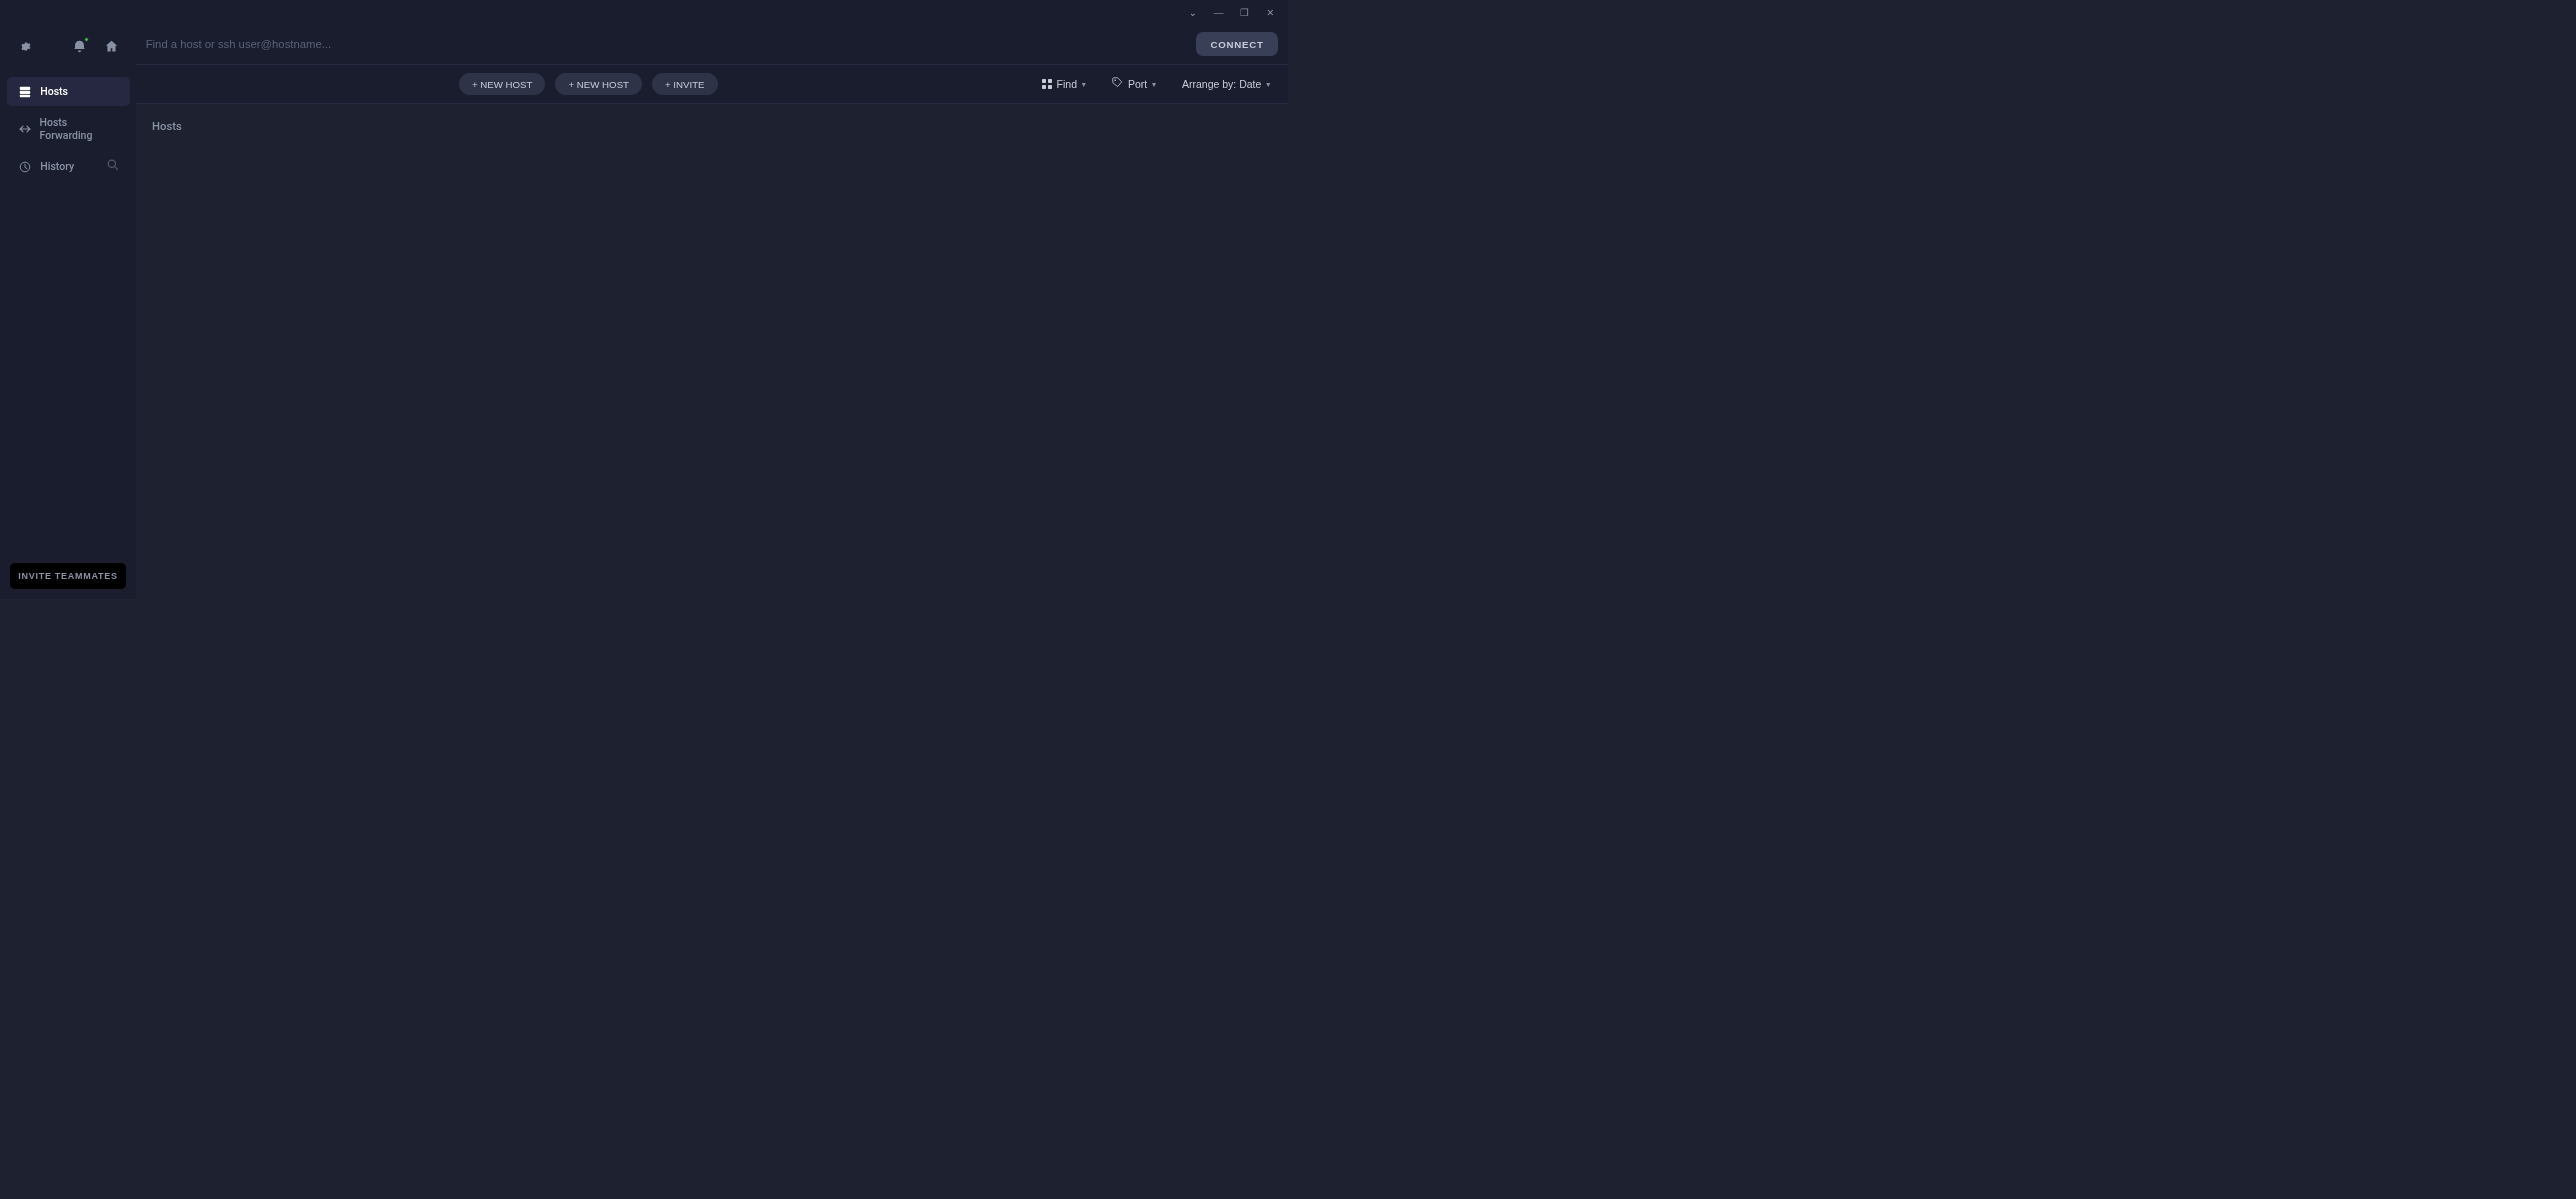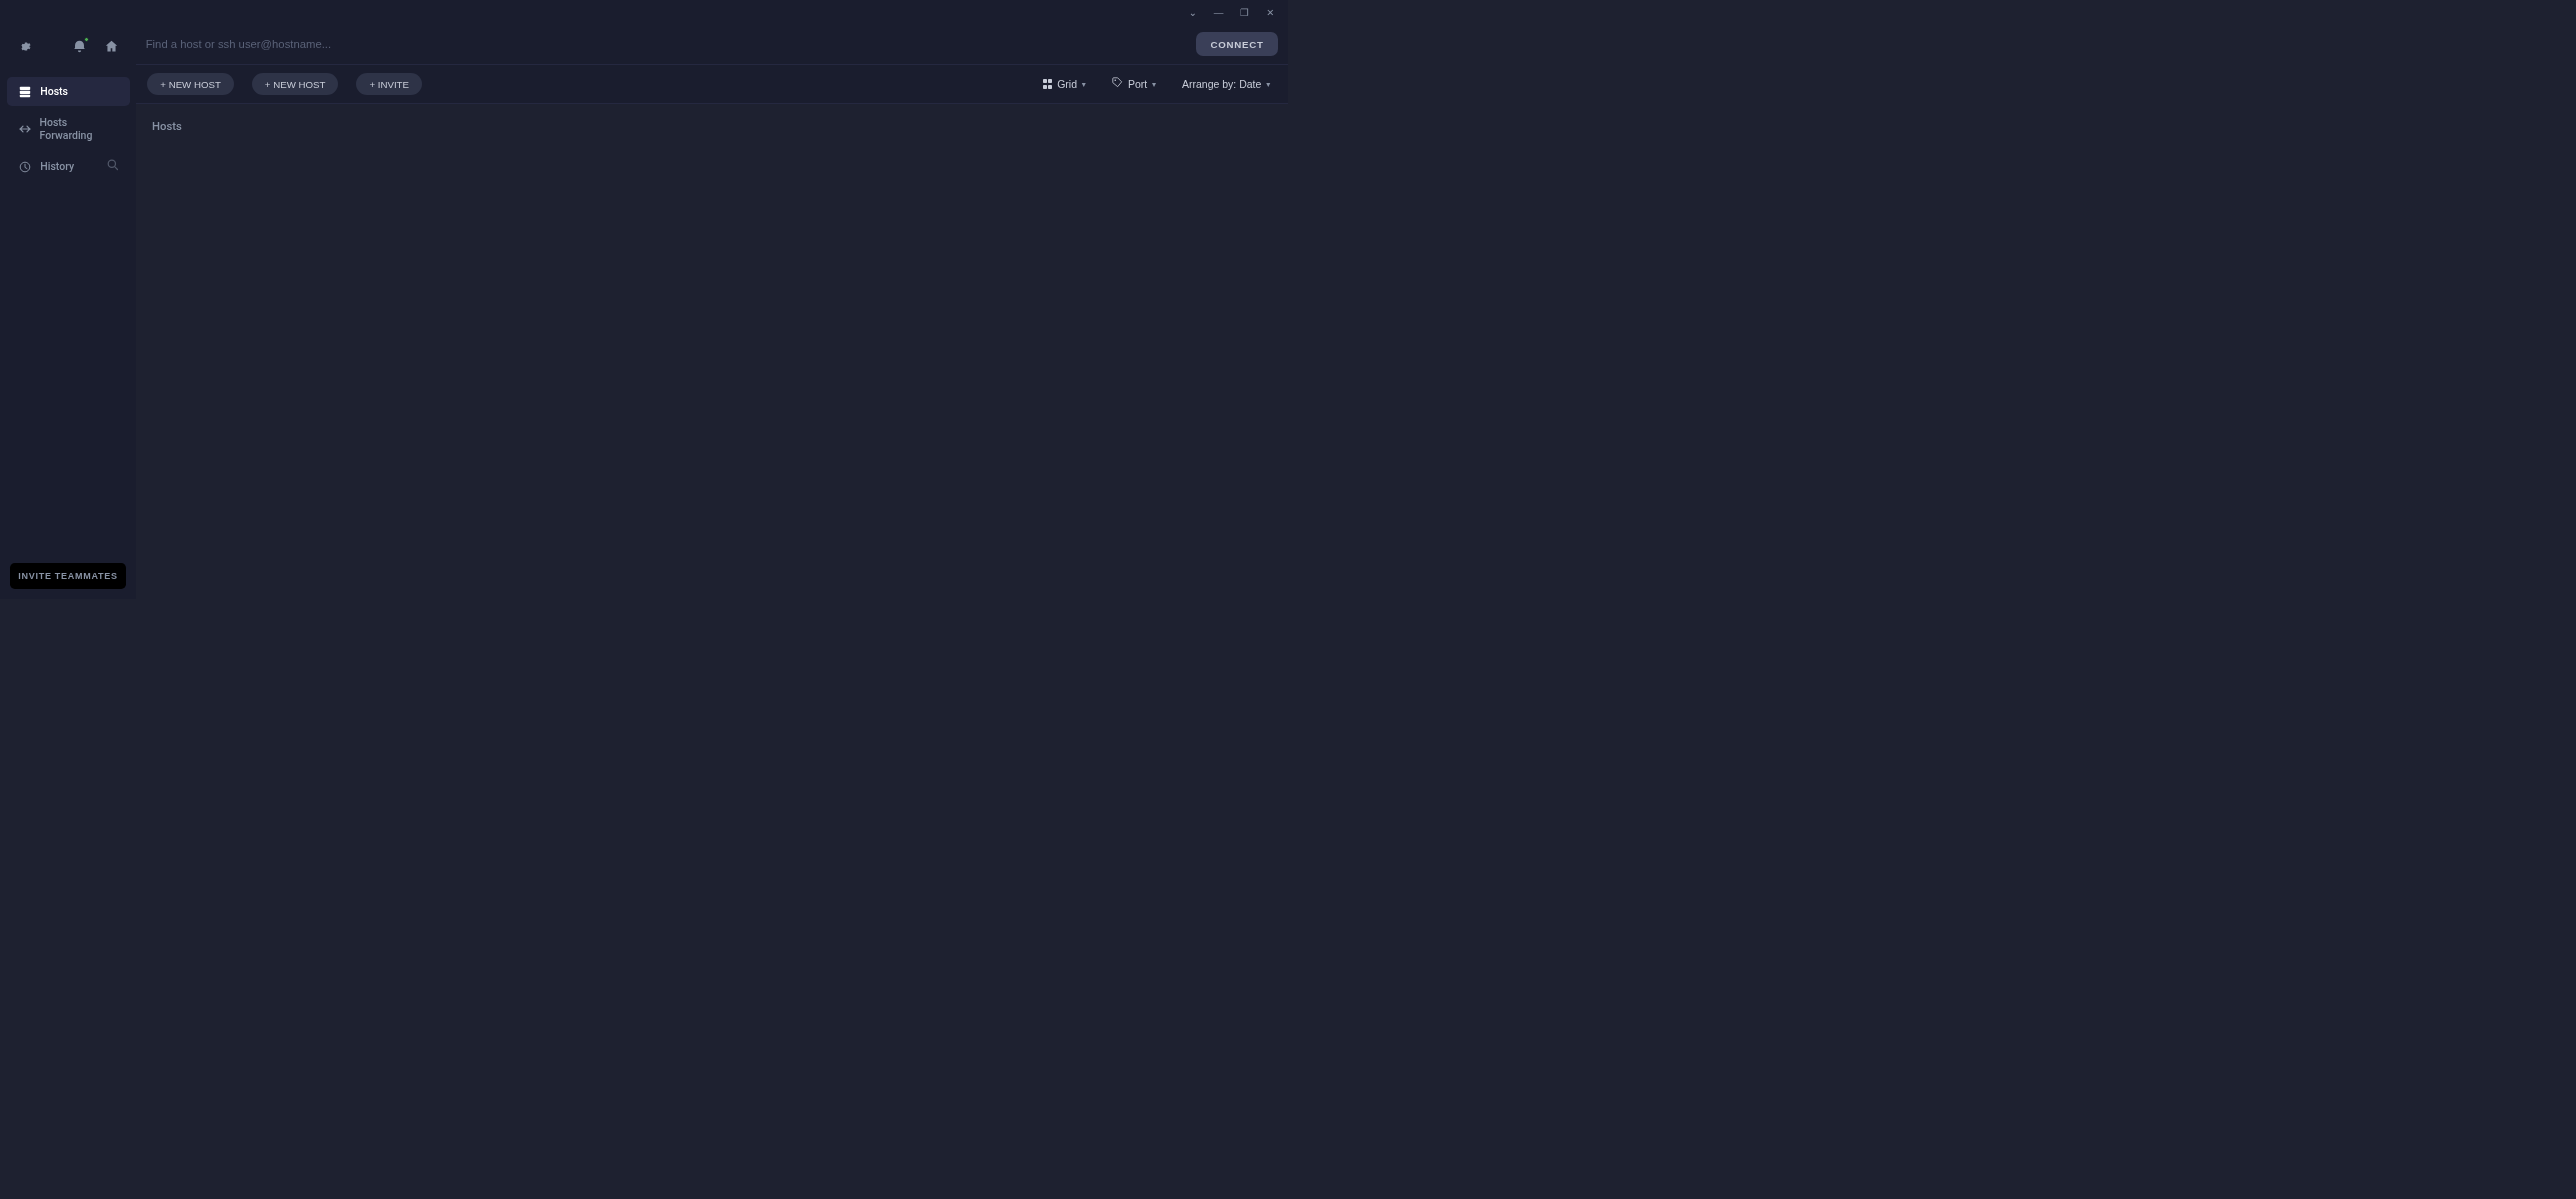--- a/index.html
+++ b/index.html
@@ -202,22 +202,23 @@
       align-items: center;
       padding: 8px 11.3px;
       background: #1a1d2e;
       gap: 6.5px;
       border-bottom: 0.8px solid #252840;
       flex-shrink: 0;
     }
 
     .toolbar-left {
       display: flex;
-      gap: 18px;
-      flex: 1;
+      gap: 10px;
+      flex: 1;
+      justify-content: center;
     }
 
     .toolbar-btn {
       background: #2e3347;
       border: none;
       border-radius: 16px;
       color: #c8ccd8;
       font-size: 9.7px;
       font-weight: 500;
       padding: 5.6px 13px;
@@ -359,21 +360,21 @@
         <button class="toolbar-btn">+ INVITE</button>
       </div>
       <div class="toolbar-right">
         <button class="view-btn">
           <span style="display:inline-grid;grid-template-columns:repeat(2,4px);gap:1.6px;">
             <span style="display:block;width:4px;height:4px;background:currentColor;border-radius:0.8px;"></span>
             <span style="display:block;width:4px;height:4px;background:currentColor;border-radius:0.8px;"></span>
             <span style="display:block;width:4px;height:4px;background:currentColor;border-radius:0.8px;"></span>
             <span style="display:block;width:4px;height:4px;background:currentColor;border-radius:0.8px;"></span>
           </span>
-          <span>Grid</span>
+          <span>Find</span>
           <span class="chevron">▾</span>
         </button>
         <button class="view-btn">
           <span>
             <svg width="11.3" height="11.3" viewBox="0 0 14 14" fill="currentColor">
               <path d="M1 2a1 1 0 0 1 1-1h5l5 5-5 6L1 7V2z" stroke="currentColor" stroke-width="1" fill="none"></path>
               <circle cx="4" cy="4" r="1" fill="currentColor"></circle>
             </svg>
           </span>
           <span>Port</span>

